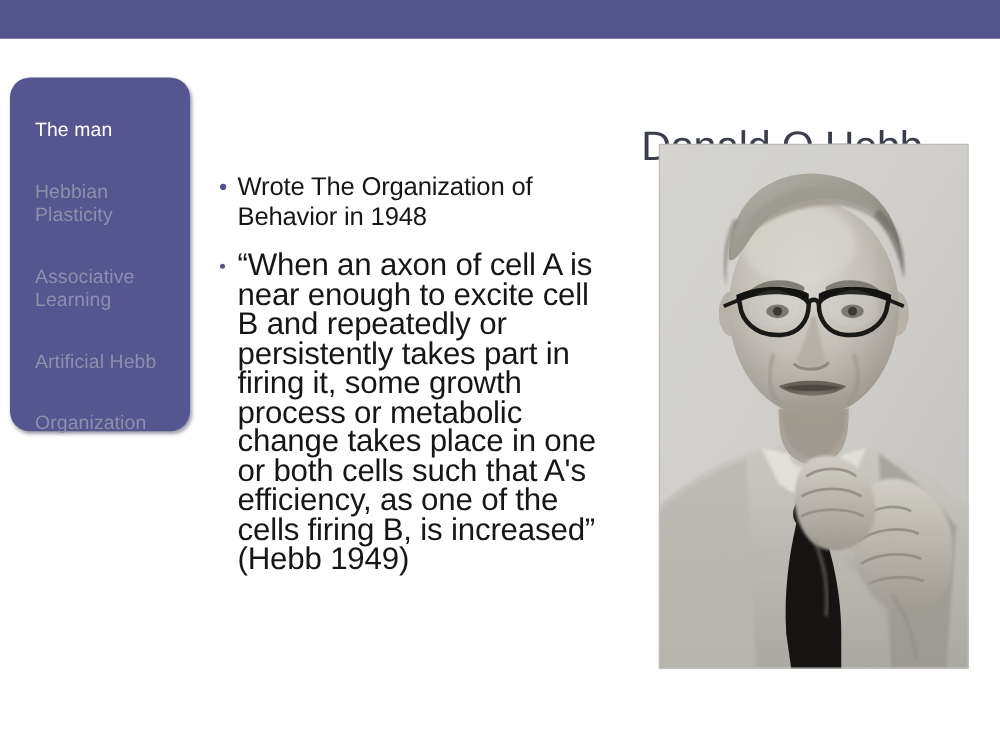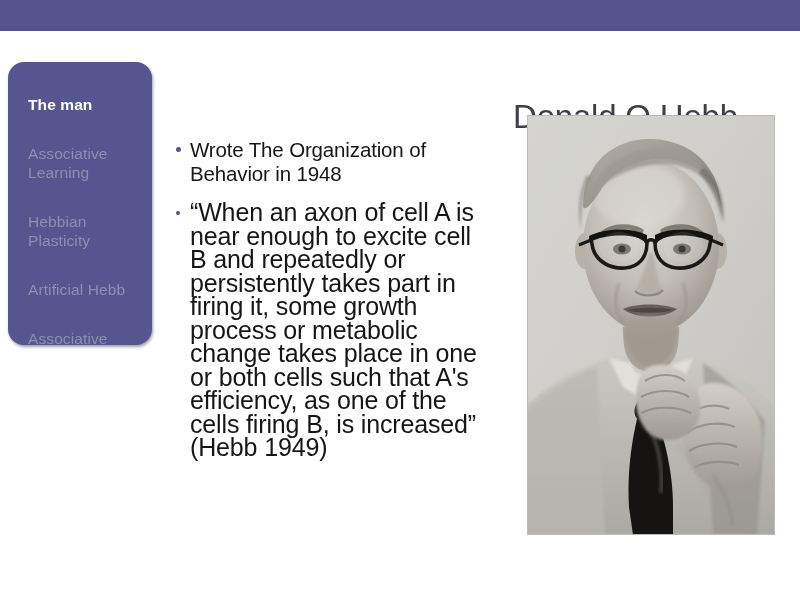--- a/index.html
+++ b/index.html
@@ -53,21 +53,21 @@
     line-height: 19px;
     padding: 0 10px 0 20px;
     margin-bottom: 11px;
     letter-spacing: 0.1px;
     white-space: pre-line;
     cursor: pointer;
   }
 
   .nav-item.active {
     color: #ffffff;
-    font-weight: bold;
+    font-weight: normal;
   }
 
   .nav-item.dim {
     color: #8e8fae;
     font-weight: normal;
   }
 
   
   .slide-title {
     position: absolute;
@@ -148,30 +148,30 @@
 
 <div class="slide">
 
   <div class="top-bar"></div>
 
   <nav class="nav-panel">
     <div class="nav-item active">
       <span>The man</span>
     </div>
     <div class="nav-item dim">
+      <span>Hebbian Plasticity</span>
+    </div>
+    <div class="nav-item dim">
       <span>Associative Learning</span>
-    </div>
-    <div class="nav-item dim">
-      <span>Hebbian Plasticity</span>
     </div>
     <div class="nav-item dim">
       <span>Artificial Hebb</span>
     </div>
     <div class="nav-item dim">
-      <span>Associative</span>
+      <span>Organization</span>
     </div>
   </nav>
 
   <h1 class="slide-title">Donald O Hebb</h1>
 
   <div class="body-content">
 
     <div class="bullet-row">
       <span class="bullet-dot"></span>
       <span class="bullet-text">Wrote The Organization of Behavior in 1948</span>

